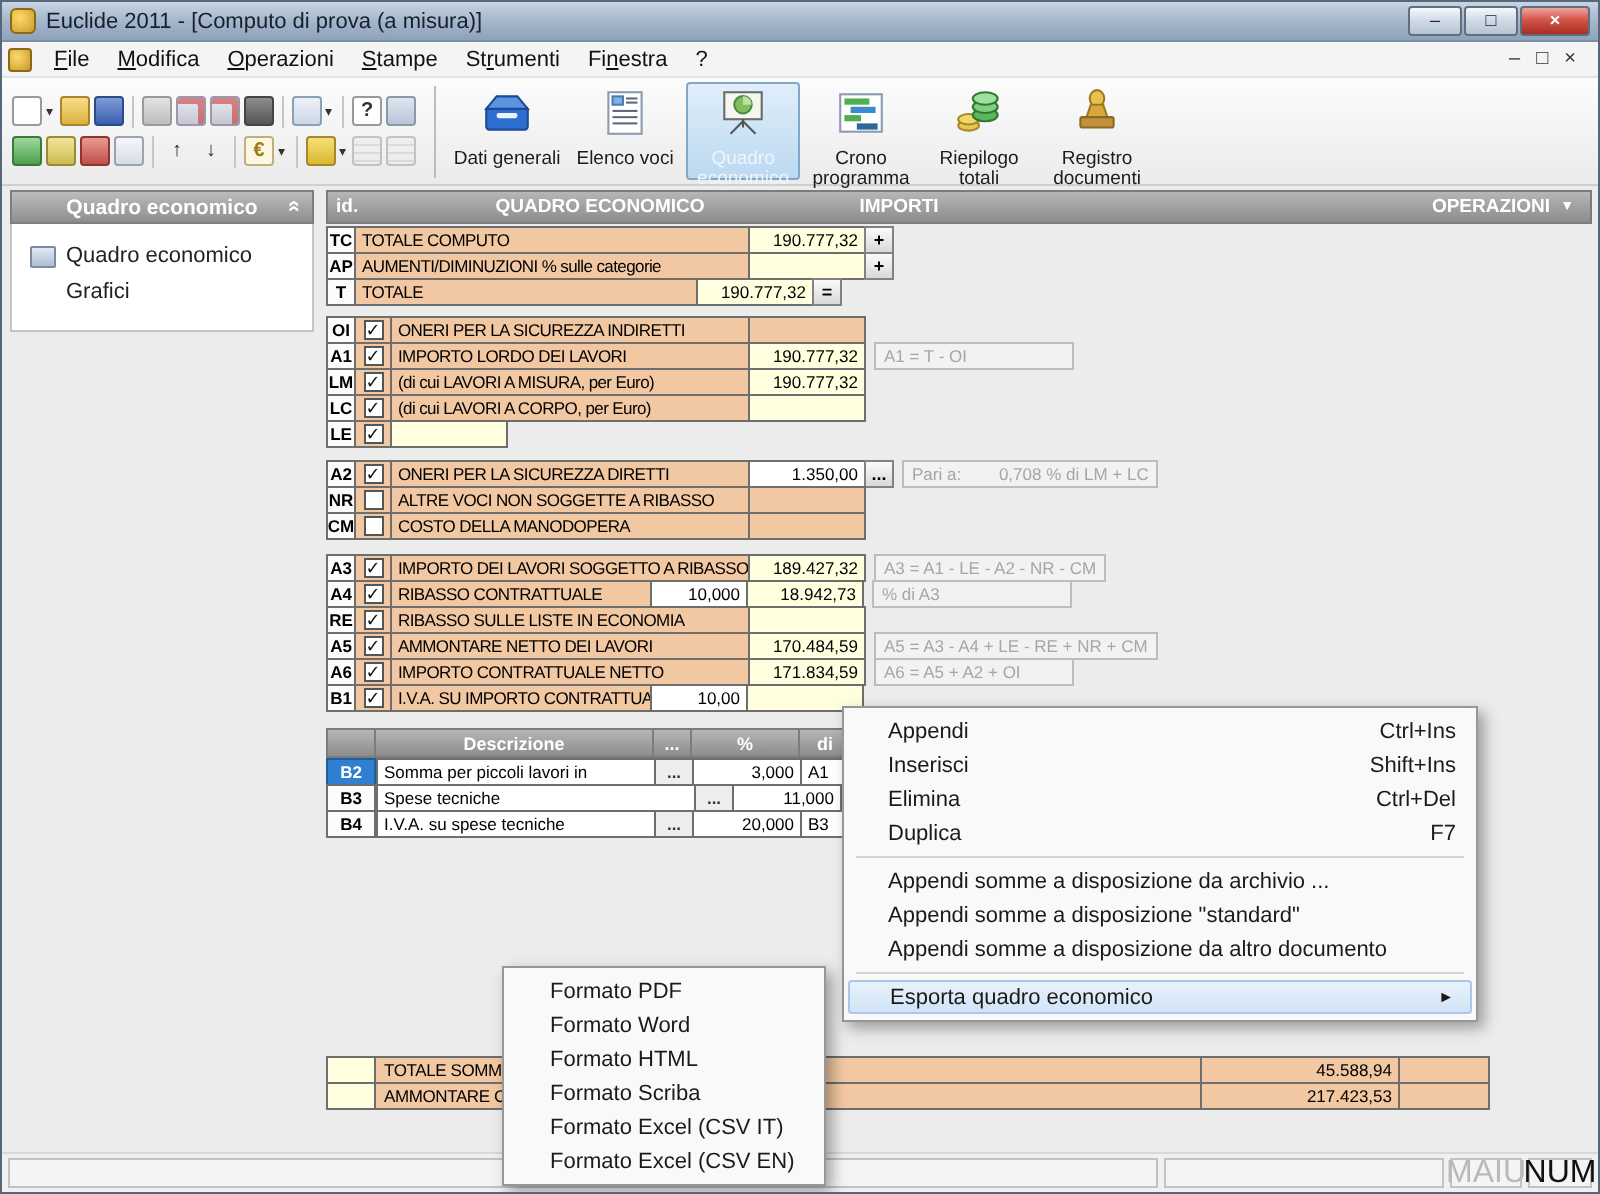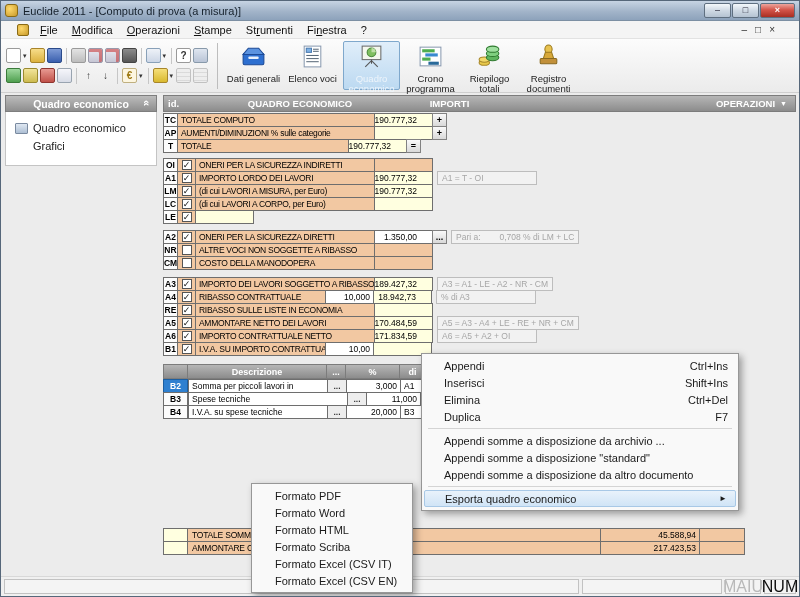--- a/index.html
+++ b/index.html
@@ -8,21 +8,21 @@
 
   
   .titlebar{flex:0 0 20px;background:linear-gradient(#c7d4e3,#a2b4c9 55%,#8da2bb);display:flex;align-items:center;padding:0 4px;border-bottom:1px solid #7c8fa3;}
   .app-icon{width:13px;height:13px;border-radius:3px;border:1px solid #8a6a14;background:radial-gradient(circle at 35% 35%,#ffd96b,#c89a2a);flex:0 0 13px;}
   .title-text{font-size:11px;color:#15202b;margin-left:5px;flex:1;white-space:nowrap;overflow:hidden;}
   .win-btns{display:flex;gap:1px;}
   .win-btn{width:27px;height:15px;border:1px solid #5f6f80;border-radius:2px;background:linear-gradient(#f4f8fb,#cfd9e4 50%,#b5c3d2);display:flex;align-items:center;justify-content:center;font-size:9px;line-height:1;color:#223;}
   .win-btn.close{width:35px;background:linear-gradient(#eda59d,#d4554a 45%,#a92e22);color:#fff;font-weight:bold;}
 
   
-  .menubar{flex:0 0 18px;background:#f4f4f4;display:flex;align-items:center;padding:0 16px;border-bottom:1px solid #e2e2e2;}
+  .menubar{flex:0 0 18px;background:#f4f4f4;display:flex;align-items:center;padding:0 3px;border-bottom:1px solid #e2e2e2;}
   .mdi-icon{width:12px;height:12px;border-radius:2px;border:1px solid #8a6a14;background:radial-gradient(circle at 35% 35%,#ffd96b,#c89a2a);margin-right:4px;flex:0 0 12px;}
   .menu-item{font-size:11px;color:#111;padding:1px 7px;cursor:default;}
   .mdi-controls{margin-left:auto;display:flex;gap:8px;padding-right:8px;font-size:10px;color:#333;align-items:center;}
 
   
   .toolbar{flex:0 0 54px;background:linear-gradient(#fcfcfc,#ebebeb);border-bottom:1px solid #cfcfcf;display:flex;align-items:center;padding:2px 5px;}
   .tb-small{display:flex;flex-direction:column;gap:4px;}
   .tb-irow{display:flex;align-items:center;}
   .tico{width:15px;height:15px;border-radius:2px;margin-right:2px;display:inline-flex;align-items:center;justify-content:center;font-size:10px;line-height:1;}
   .caret{font-size:7px;color:#333;margin:0 3px 0 0;}
@@ -74,21 +74,21 @@
   .trow{display:flex;height:14px;align-items:stretch;}
   .trow + .trow{margin-top:-1px;}
   .tc{border:1px solid #6e6e6e;display:flex;align-items:center;line-height:1;font-size:8.5px;}
   .tc + .tc{margin-left:-1px;}
   .c-id{width:15px;justify-content:center;background:#fcfcfc;font-weight:bold;}
   .c-id.sel{background:#2f80d0;color:#fff;border-color:#1c5ea0;}
   .c-cb{width:19px;justify-content:center;background:#f2c8a2;}
   .cbox{width:10px;height:10px;background:#fff;border:1px solid #555;font-size:9px;line-height:8px;text-align:center;color:#111;}
   .c-desc{background:#f2c8a2;padding-left:3px;white-space:nowrap;overflow:hidden;letter-spacing:-0.3px;}
   .c-input{width:49px;background:#fff;justify-content:flex-end;padding-right:3px;}
-  .c-imp{width:59px;background:#ffffe0;justify-content:flex-end;padding-right:15px;}
+  .c-imp{width:59px;background:#ffffe0;justify-content:flex-end;padding-right:3px;}
   .c-imp.tan{background:#f2c8a2;}
   .c-imp.edit{background:#fff;}
   .c-btn{width:15px;justify-content:center;background:linear-gradient(#fafafa,#d9d9d9);border:1px solid #828282;font-weight:bold;font-size:9px;cursor:default;}
   .c-note{margin-left:4px;border:1px solid #bdbdbd;background:#f2f2f2;color:#a6a6a6;padding:0 4px;white-space:pre;display:flex;align-items:center;min-width:100px;font-size:8.5px;}
 
   .st-head{height:15px;display:flex;}
   .sh{background:linear-gradient(#b6b6b6,#8c8c8c);border:1px solid #7c7c7c;color:#fff;font-weight:bold;display:flex;align-items:center;justify-content:center;font-size:9px;}
   .sh + .sh{margin-left:-1px;}
   .s-id{width:25px;} .s-desc{width:140px;} .s-dots{width:20px;} .s-pct{width:55px;} .s-di{width:27px;}
   .sc{border:1px solid #6e6e6e;background:#fff;display:flex;align-items:center;font-size:8.5px;}

